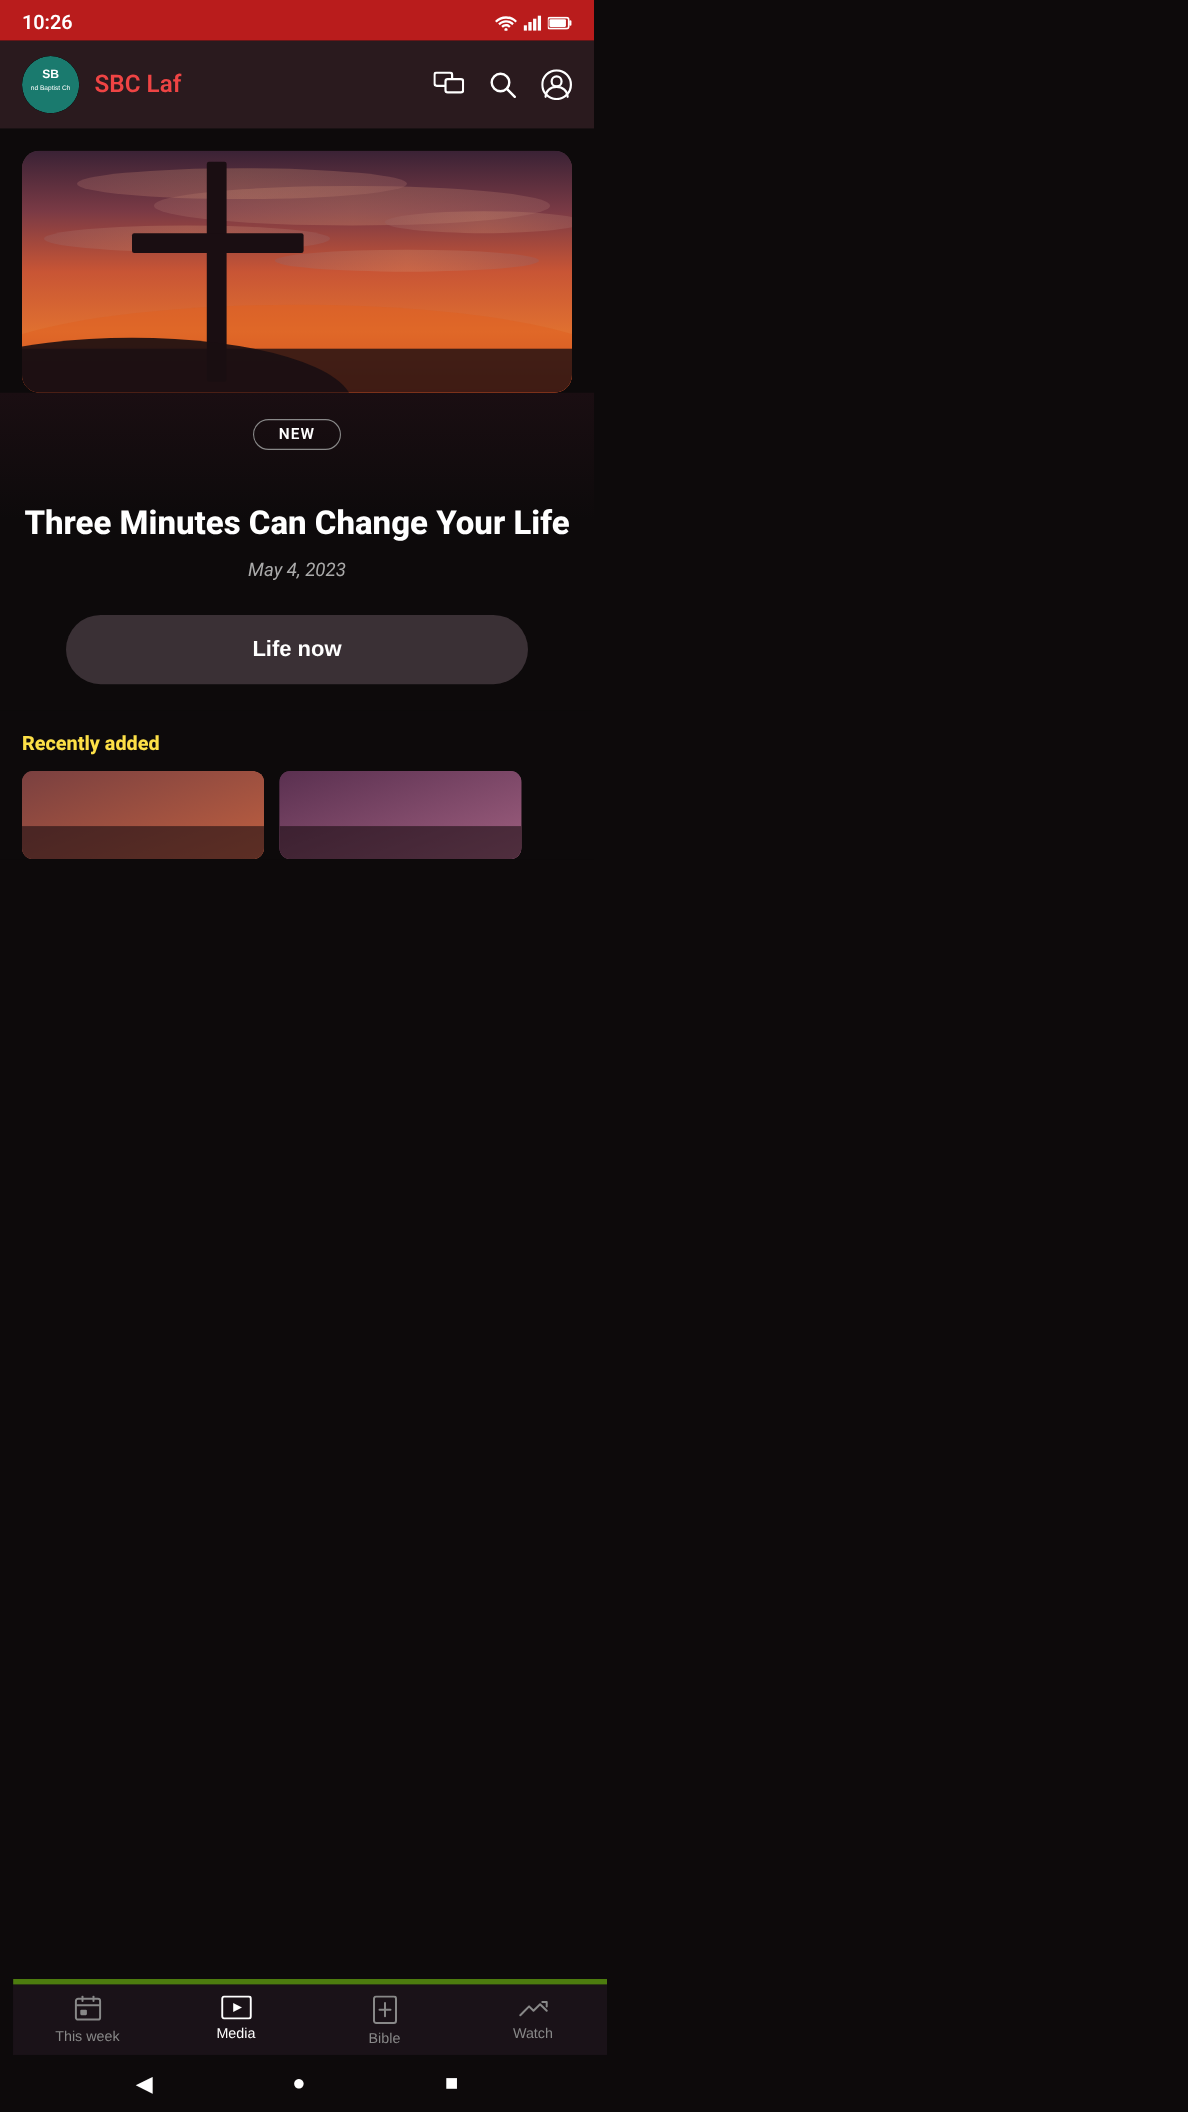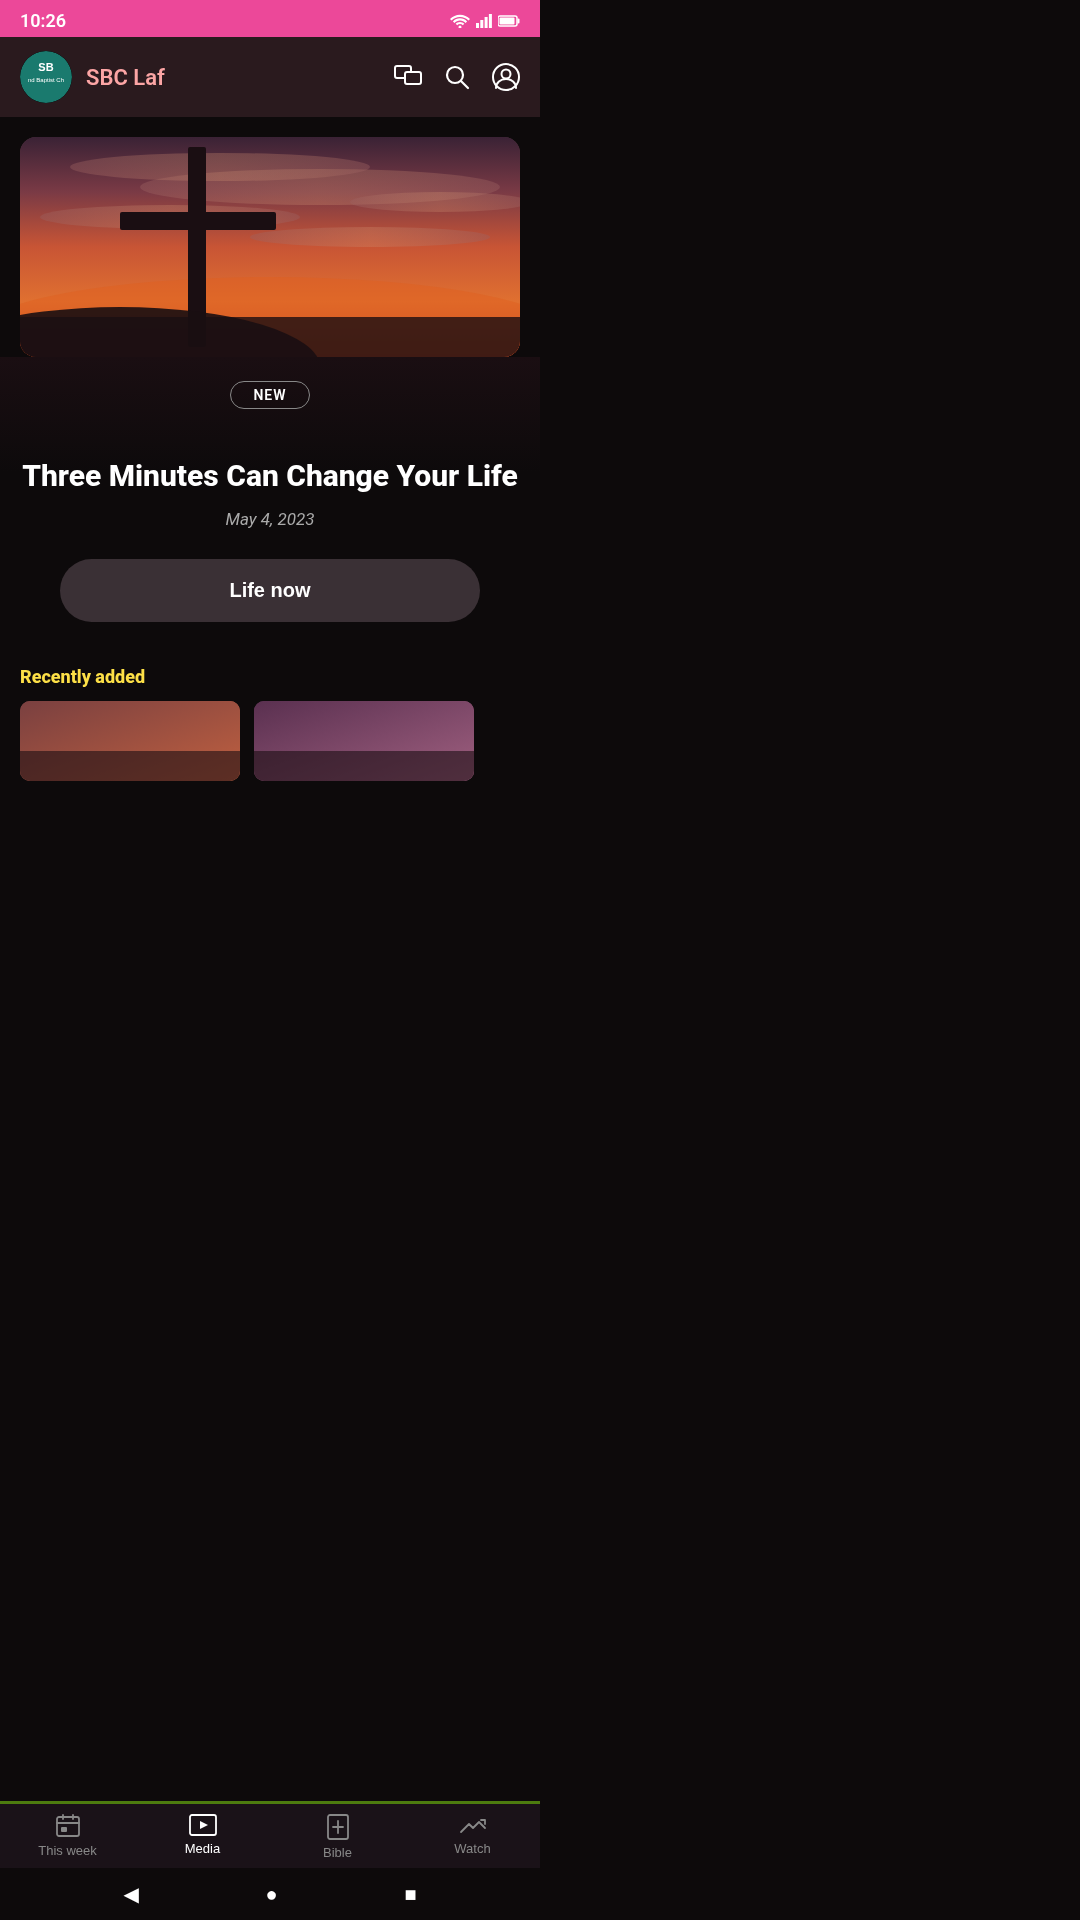--- a/index.html
+++ b/index.html
@@ -14,21 +14,21 @@
       overflow-x: hidden;
       position: relative;
     }
 
     
     .status-bar {
       display: flex;
       justify-content: space-between;
       align-items: center;
       padding: 10px 20px 6px 20px;
-      background: #ec4899;
+      background: #b91c1c;
     }
 
     .status-time {
       font-size: 18px;
       font-weight: 600;
       color: #ffffff;
     }
 
     .status-icons {
       display: flex;
@@ -53,21 +53,21 @@
       align-items: center;
       justify-content: center;
       margin-right: 14px;
       flex-shrink: 0;
       overflow: hidden;
     }
 
     .header-title {
       font-size: 22px;
       font-weight: 600;
-      color: #fca5a5;
+      color: #ef4444;
       flex: 1;
     }
 
     .header-icons {
       display: flex;
       align-items: center;
       gap: 22px;
     }
 
     .header-icon-btn {
@@ -190,25 +190,25 @@
     }
 
     .recently-card-2 {
       background: linear-gradient(135deg, #5a3050, #a06080);
     }
 
     
     .bottom-nav {
       position: fixed;
       bottom: 52px;
-      left: 0;
+      left: 12px;
       width: 540px;
       display: flex;
       background: #1a1218;
-      border-top: 3px solid #4d7c0f;
+      border-top: 5px solid #4d7c0f;
       padding: 10px 0 8px 0;
     }
 
     .nav-item {
       flex: 1;
       display: flex;
       flex-direction: column;
       align-items: center;
       gap: 5px;
       cursor: pointer;

